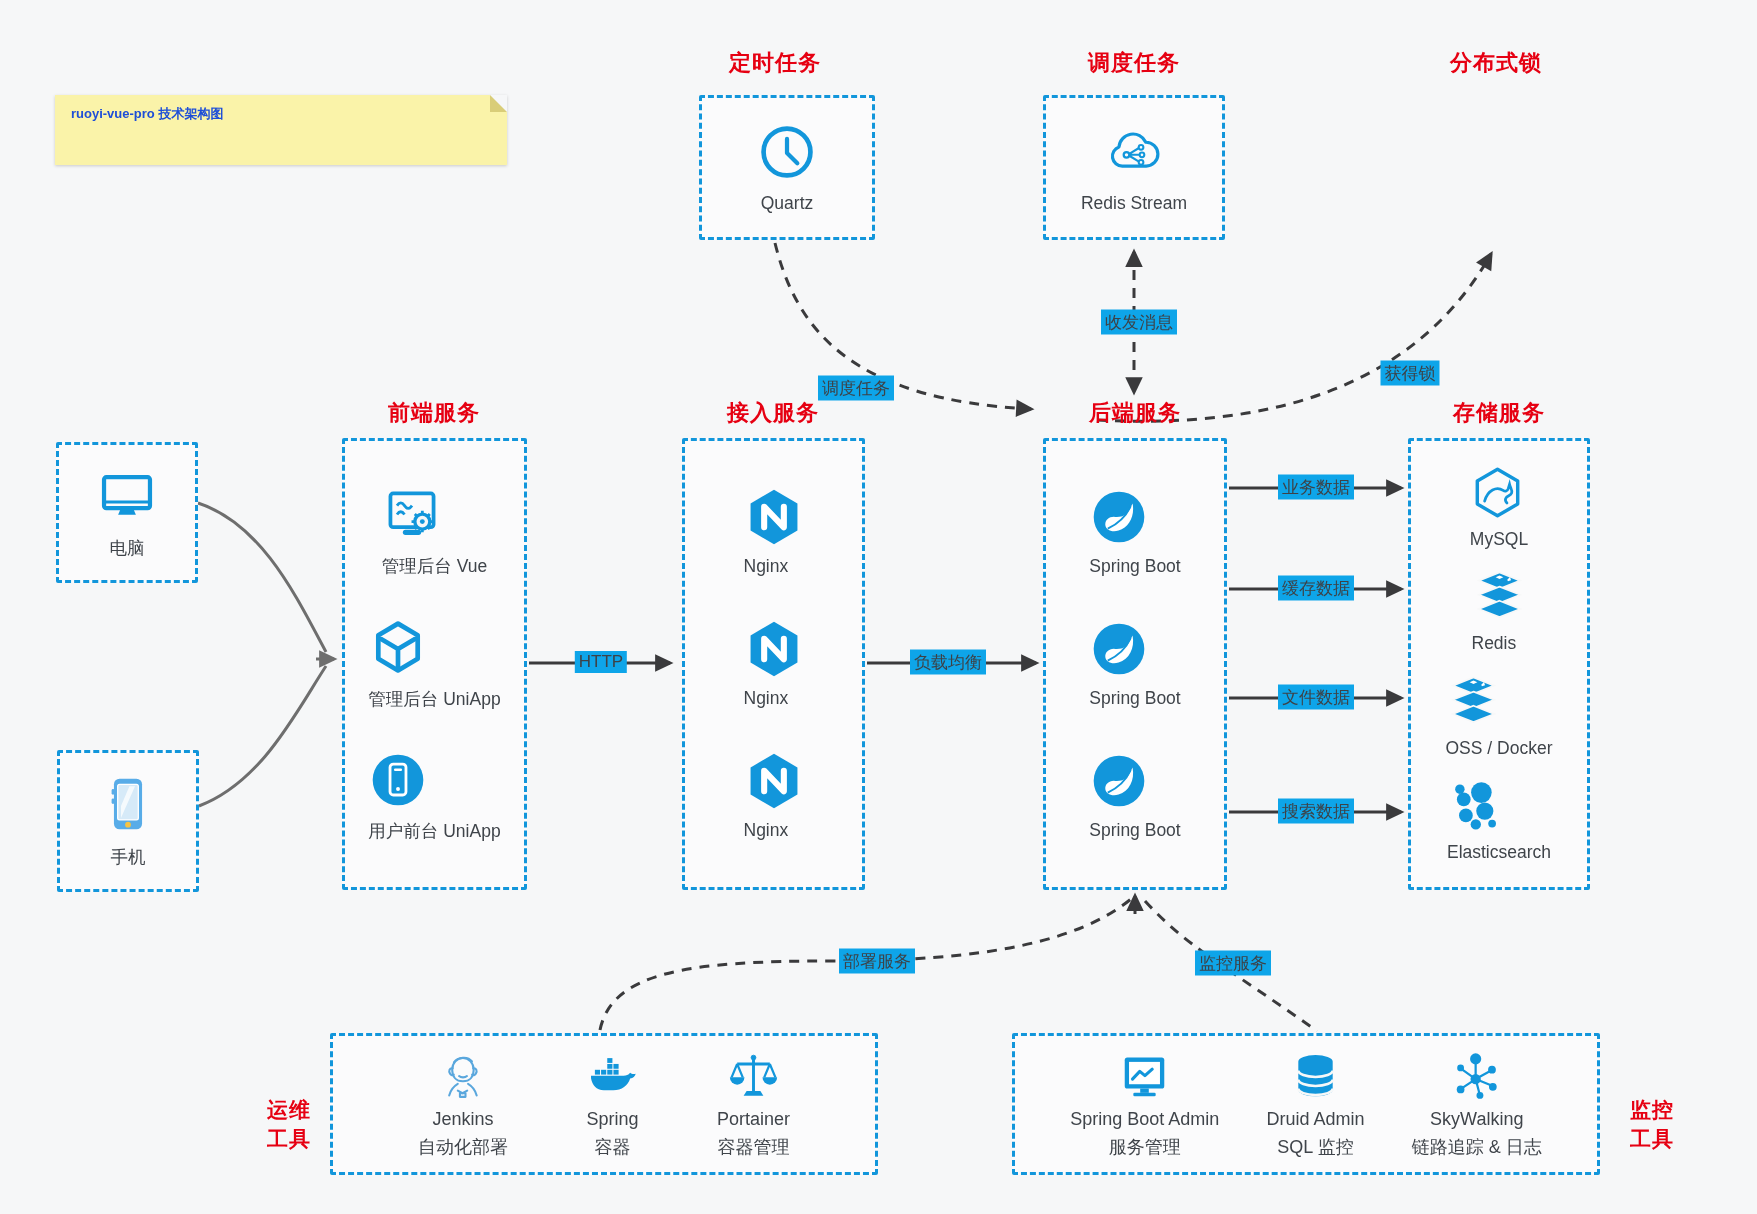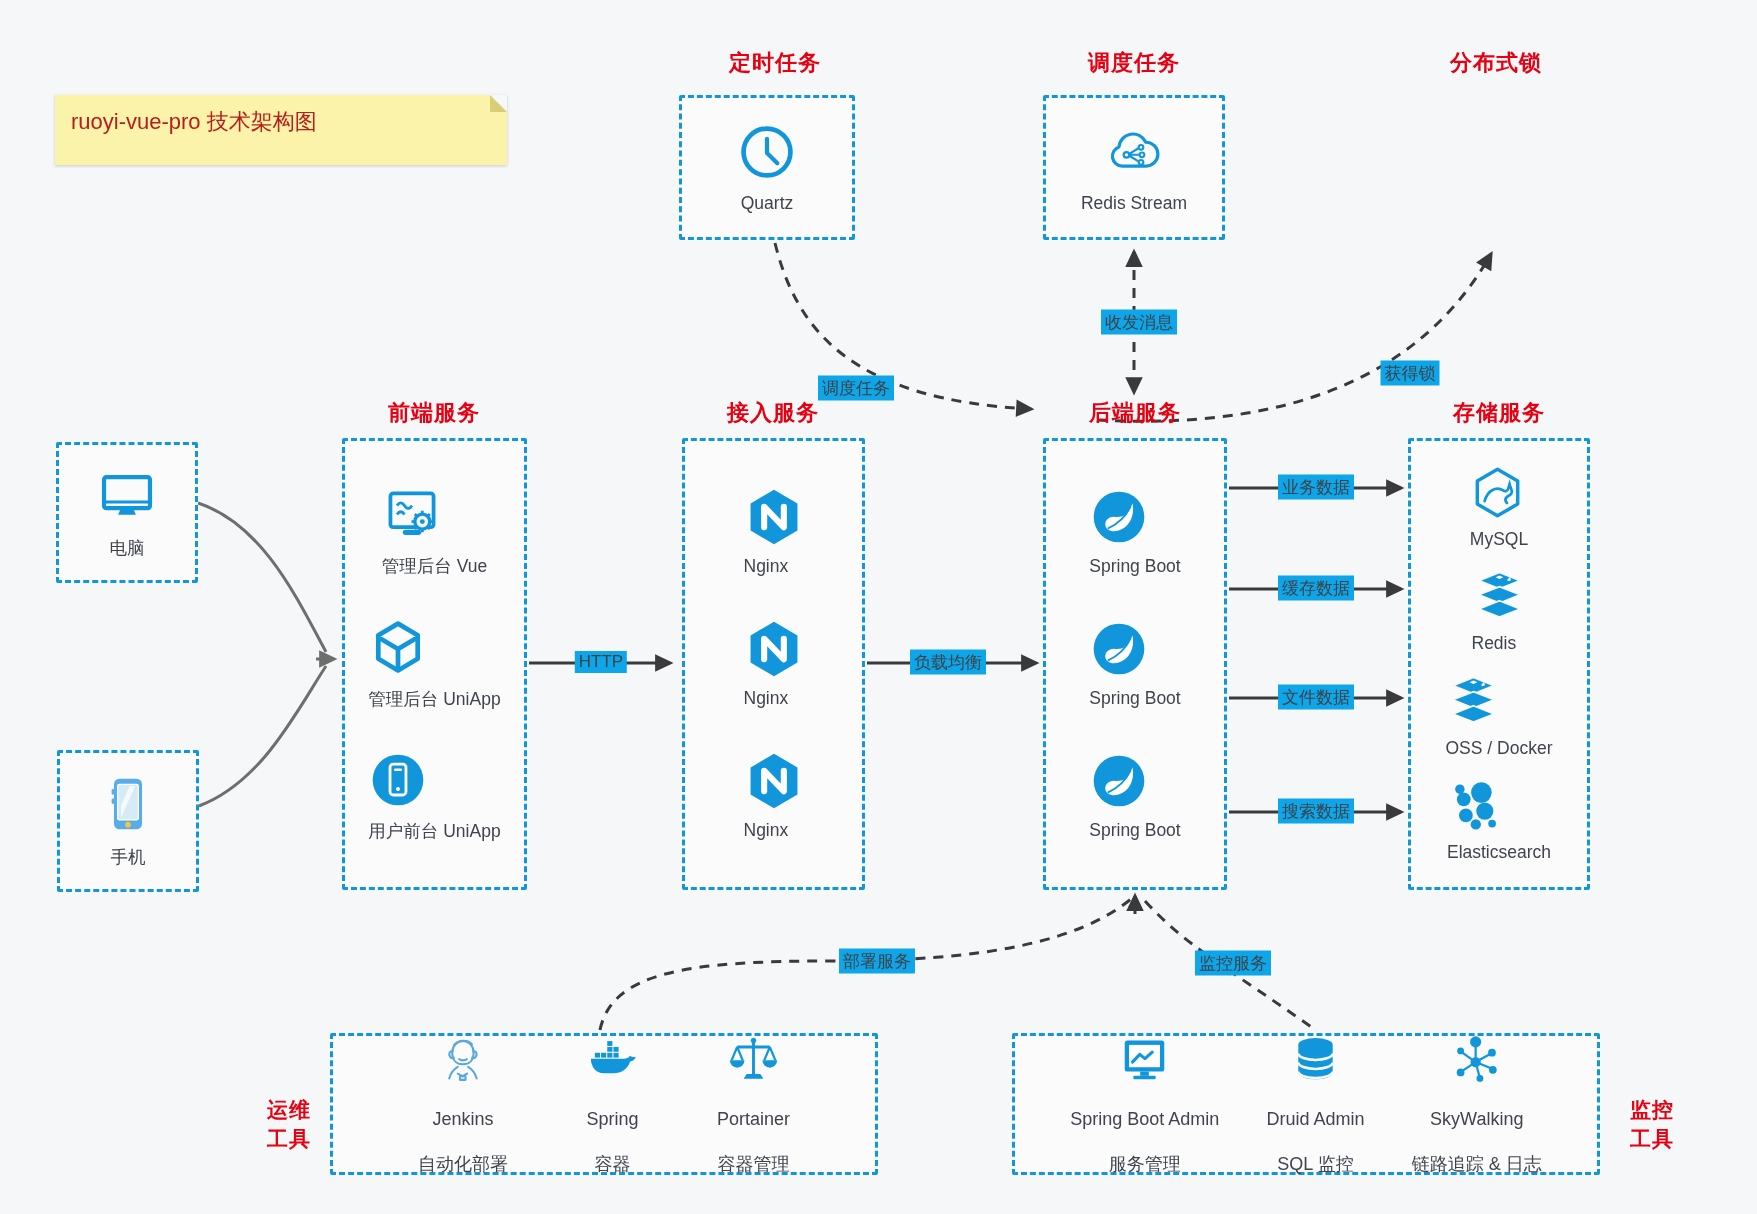--- a/index.html
+++ b/index.html
@@ -6,21 +6,21 @@
   .canvas{
     position:relative;width:1757px;height:1214px;background:#f6f7f8;
     font-family:"Liberation Sans",sans-serif;overflow:hidden;
   }
   .abs{position:absolute;box-sizing:border-box;}
   svg.edges{position:absolute;left:0;top:0;width:1757px;height:1214px;pointer-events:none;}
   
   .note{
     left:55px;top:95px;width:452px;min-height:70px;background:#faf3a9;
     padding:9px 16px 10px 16px;box-shadow:0 1px 3px rgba(0,0,0,.18);
-    color:#b91c1c;font-size:22px;line-height:1.6;
+    color:#1d4ed8;font-size:13px;line-height:1.6;font-weight:bold;
   }
   .note::after{
     content:"";position:absolute;top:0;right:0;width:0;height:0;
     border-bottom:17px solid #d9cd78;border-right:17px solid #f6f7f8;
   }
   
   .dbox{
     border:3px dashed #1296db;background:rgba(255,255,255,.55);border-radius:2px;
   }
   .colbox{display:flex;flex-direction:column;justify-content:space-evenly;align-items:center;padding:4px 0;}
@@ -38,21 +38,21 @@
     color:#e60012;font-size:21px;font-weight:bold;letter-spacing:1px;
     line-height:29px;text-align:center;transform:translateX(-50%);
   }
   
   .chip{
     position:absolute;transform:translate(-50%,-50%);background:#0ea5e9;
     padding:1px 4px;font-size:17px;color:#3d4247;white-space:nowrap;
   }
   
   .bbox{display:flex;align-items:center;justify-content:space-evenly;padding:10px 8px;}
-  .bitem{display:flex;flex-direction:column;align-items:center;gap:21px;}
+  .bitem{display:flex;flex-direction:column;align-items:center;gap:4px;}
   .blabel{font-size:18px;color:#3f444a;line-height:1.3;text-align:center;white-space:nowrap;}
 </style>
 </head>
 <body>
 
 <svg width="0" height="0" style="position:absolute" aria-hidden="true">
   <defs>
     <g id="ic-clock" fill="none" stroke="#1296db">
       <circle cx="32" cy="32" r="25" stroke-width="5"></circle>
       <path d="M32 18 V33 L43 44" stroke-width="4.5" stroke-linecap="round" stroke-linejoin="round"></path>
@@ -223,21 +223,21 @@
   </svg>
 
   <div class="abs note">
     <div>ruoyi-vue-pro 技术架构图</div>
   </div>
 
   <div class="abs ctitle" style="left:775px;top:48px">定时任务</div>
   <div class="abs ctitle" style="left:1134px;top:48px">调度任务</div>
   <div class="abs ctitle" style="left:1496px;top:48px">分布式锁</div>
 
-  <div class="abs dbox topbox" style="left:679px;top:95px;width:176px;height:145px">
+  <div class="abs dbox topbox" style="left:699px;top:95px;width:176px;height:145px">
     <svg class="icon" viewBox="0 0 64 64">
         <use href="#ic-clock"></use>
       </svg>
     <div class="ilabel">Quartz</div>
   </div>
   <div class="abs dbox topbox" style="left:1043px;top:95px;width:182px;height:145px">
     <svg class="icon" viewBox="0 0 64 64">
         <use href="#ic-cloud"></use>
       </svg>
     <div class="ilabel">Redis Stream</div>

